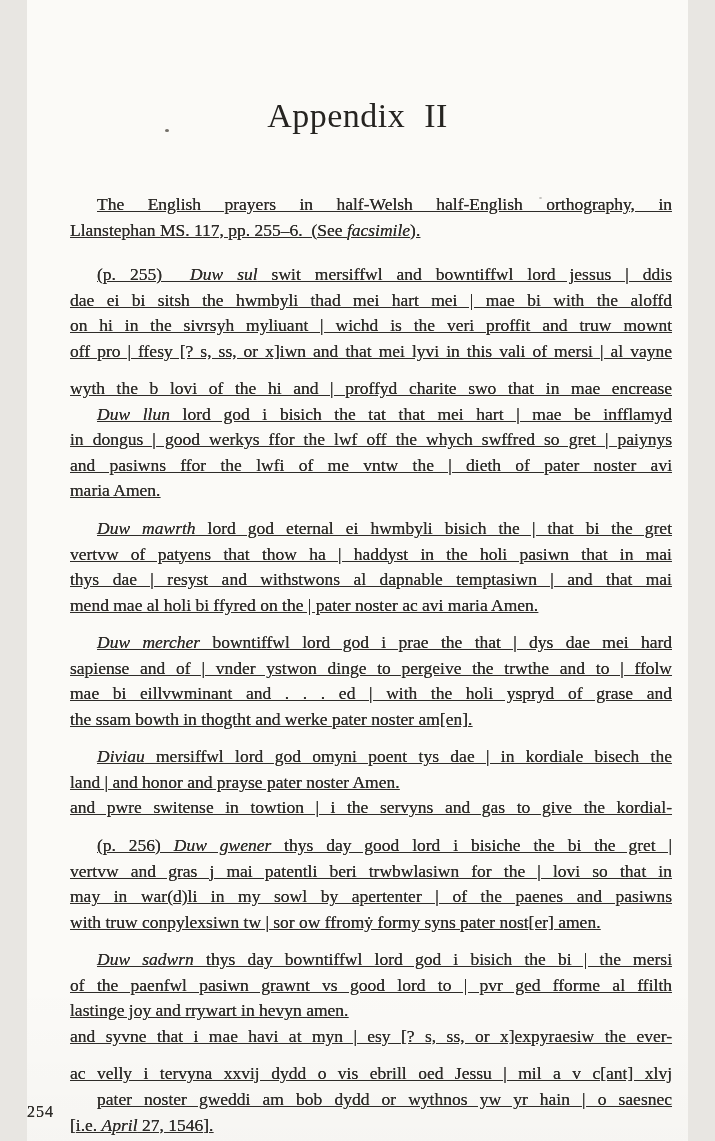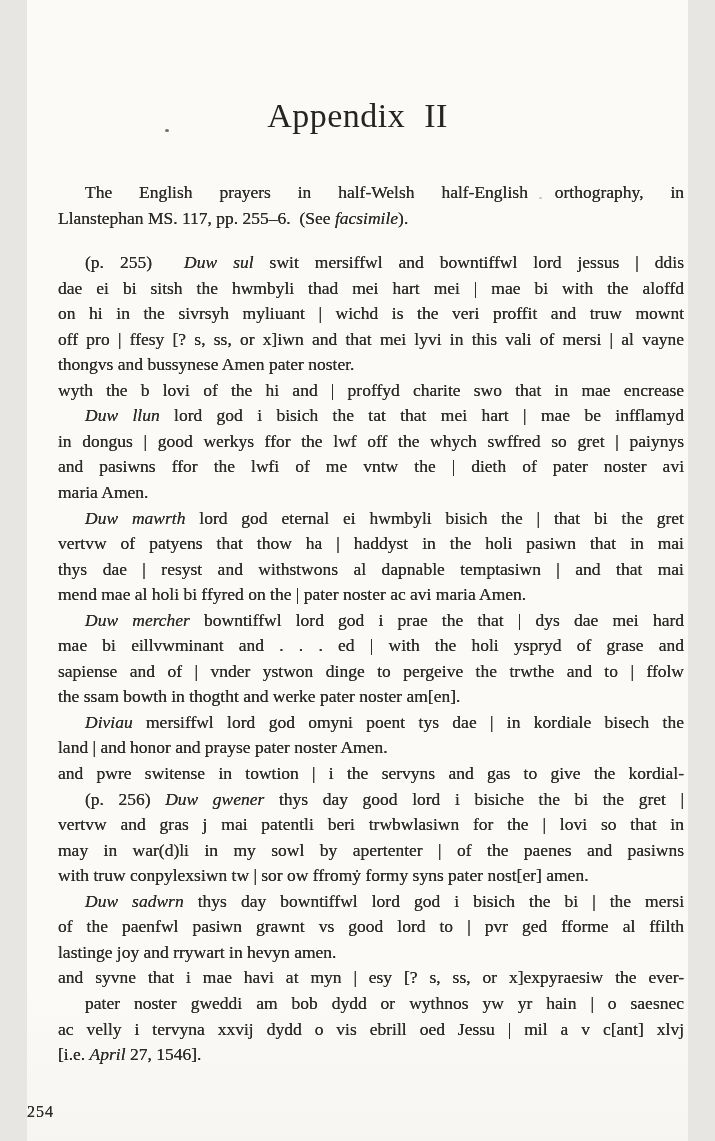--- a/index.html
+++ b/index.html
@@ -27,21 +27,21 @@
     color: #262421;
   }
   .content {
     position: absolute;
     left: 31px;
     top: 180px;
     width: 626px;
     font-size: 17.5px;
     text-shadow: 0 0 0.4px currentColor;
   }
-  .para { margin: 0; padding: 0; }
+  .para { margin: 12px; padding: 0; text-decoration: underline; }
   #paragraphs { margin-top: 19px; }
   .line {
     height: 25.55px;
     line-height: 25.55px;
     overflow: hidden;
     text-align: justify;
     text-align-last: justify;
   }
   .line.last { text-align-last: left; }
   .line.first { text-indent: 27px; }
@@ -77,60 +77,59 @@
     <div id="intro" class="para">
         <div class="line first">The English prayers in half-Welsh half-English orthography, in</div>
         <div class="line last">Llanstephan MS. 117, pp. 255–6.&nbsp; (See <i>facsimile</i>).</div>
       </div>
     <div id="paragraphs">
         <div class="para">
           <div class="line first">(p. 255)&nbsp; <i>Duw sul</i> swit mersiffwl and bowntiffwl lord jessus | ddis</div>
           <div class="line">dae ei bi sitsh the hwmbyli thad mei hart mei | mae bi with the aloffd</div>
           <div class="line">on hi in the sivrsyh myliuant | wichd is the veri proffit and truw mownt</div>
           <div class="line">off pro | ffesy [? s, ss, or x]iwn and that mei lyvi in this vali of mersi | al vayne</div>
-          <div class="line last">thongvs and bussynese Amen pater noster.</div>
         </div>
         <div class="para">
           <div class="line">wyth the b lovi of the hi and | proffyd charite swo that in mae encrease</div>
           <div class="line first"><i>Duw llun</i> lord god i bisich the tat that mei hart | mae be infflamyd</div>
           <div class="line">in dongus | good werkys ffor the lwf off the whych swffred so gret | paiynys</div>
           <div class="line">and pasiwns ffor the lwfi of me vntw the | dieth of pater noster avi</div>
           <div class="line last">maria Amen.</div>
         </div>
         <div class="para">
           <div class="line first"><i>Duw mawrth</i> lord god eternal ei hwmbyli bisich the | that bi the gret</div>
           <div class="line">vertvw of patyens that thow ha | haddyst in the holi pasiwn that in mai</div>
           <div class="line">thys dae | resyst and withstwons al dapnable temptasiwn | and that mai</div>
           <div class="line last">mend mae al holi bi ffyred on the | pater noster ac avi maria Amen.</div>
         </div>
         <div class="para">
           <div class="line first"><i>Duw mercher</i> bowntiffwl lord god i prae the that | dys dae mei hard</div>
+          <div class="line">sapiense and of | vnder ystwon dinge to pergeive the trwthe and to | ffolw</div>
           <div class="line">mae bi eillvwminant and . . . ed | with the holi yspryd of grase and</div>
-          <div class="line">sapiense and of | vnder ystwon dinge to pergeive the trwthe and to | ffolw</div>
           <div class="line last">the ssam bowth in thogtht and werke pater noster am[en].</div>
         </div>
         <div class="para">
           <div class="line first"><i>Diviau</i> mersiffwl lord god omyni poent tys dae | in kordiale bisech the</div>
           <div class="line last">land | and honor and prayse pater noster Amen.</div>
           <div class="line">and pwre switense in towtion | i the servyns and gas to give the kordial-</div>
         </div>
         <div class="para">
           <div class="line first">(p. 256) <i>Duw gwener</i> thys day good lord i bisiche the bi the gret |</div>
           <div class="line">vertvw and gras j mai patentli beri trwbwlasiwn for the | lovi so that in</div>
           <div class="line">may in war(d)li in my sowl by apertenter | of the paenes and pasiwns</div>
           <div class="line last">with truw conpylexsiwn tw | sor ow ffromẏ formy syns pater nost[er] amen.</div>
         </div>
         <div class="para">
           <div class="line first"><i>Duw sadwrn</i> thys day bowntiffwl lord god i bisich the bi | the mersi</div>
           <div class="line">of the paenfwl pasiwn grawnt vs good lord to | pvr ged fforme al ffilth</div>
           <div class="line last">lastinge joy and rrywart in hevyn amen.</div>
           <div class="line">and syvne that i mae havi at myn | esy [? s, ss, or x]expyraesiw the ever-</div>
         </div>
         <div class="para">
+          <div class="line">ac velly i tervyna xxvij dydd o vis ebrill oed Jessu | mil a v c[ant] xlvj</div>
           <div class="line first">pater noster gweddi am bob dydd or wythnos yw yr hain | o saesnec</div>
-          <div class="line">ac velly i tervyna xxvij dydd o vis ebrill oed Jessu | mil a v c[ant] xlvj</div>
           <div class="line last">[i.e. <i>April</i> 27, 1546].</div>
         </div>
       </div>
   </div>
 
   <div class="pagenum">254</div>
 </div>
 
 </body></html>

